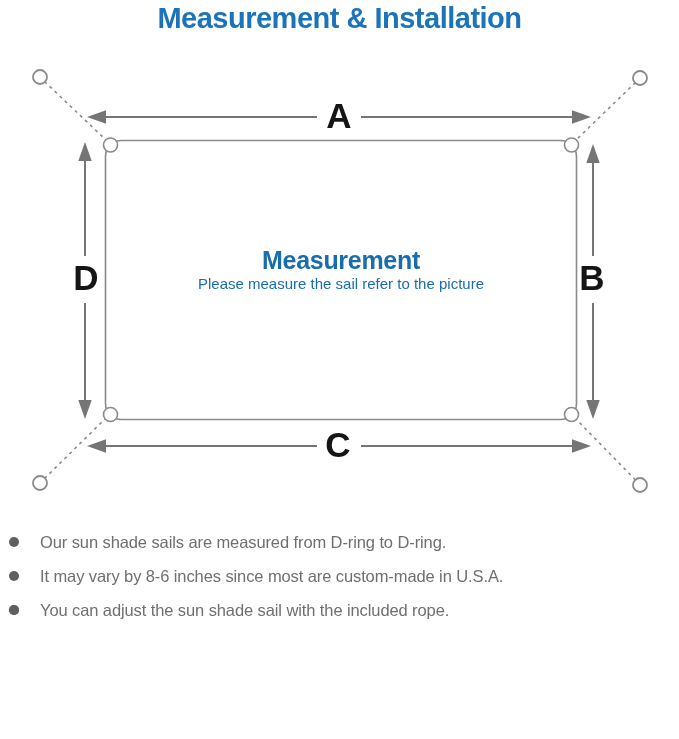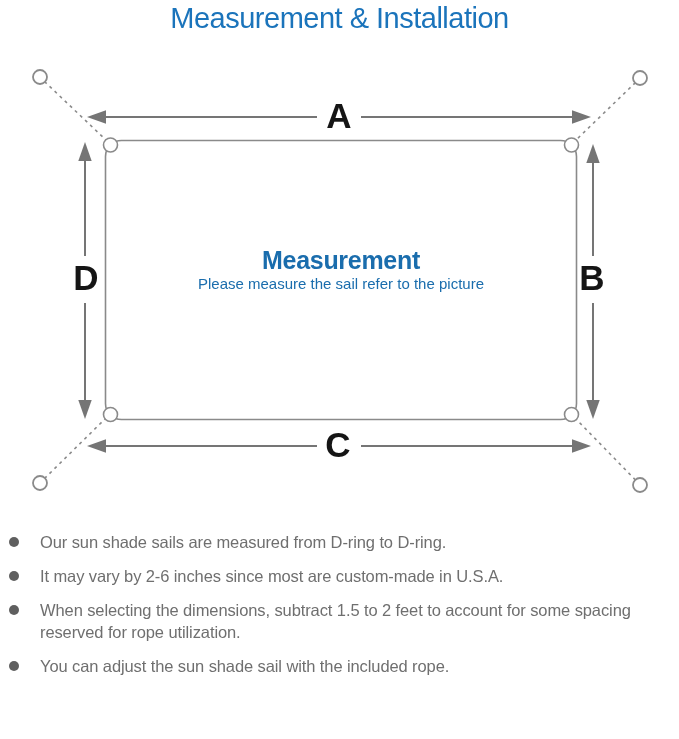--- a/index.html
+++ b/index.html
@@ -14,21 +14,21 @@
     overflow: hidden;
   }
 
   .title {
     position: absolute;
     top: 2px;
     left: 0;
     width: 100%;
     text-align: center;
     font-size: 29px;
-    font-weight: normal;
+    font-weight: bold;
     color: #1b74bb;
     letter-spacing: -0.5px;
   }
 
   .diagram {
     position: absolute;
     top: 55px;
     left: 0;
   }
 
@@ -157,25 +157,24 @@
     <div class="center-sub">Please measure the sail refer to the picture</div>
   </div>
 
   <ul class="notes">
     <li>
       <span class="dot"></span>
       <span>Our sun shade sails are measured from D-ring to D-ring.</span>
     </li>
     <li>
       <span class="dot"></span>
-      <span>It may vary by 2-6 inches since most are custom-made in U.S.A.</span>
+      <span>It may vary by 8-6 inches since most are custom-made in U.S.A.</span>
     </li>
     <li>
       <span class="dot"></span>
-      <span>When selecting the dimensions, subtract 1.5 to 2 feet to account for some spacing reserved for rope utilization.</span>
     </li>
     <li>
       <span class="dot"></span>
       <span>You can adjust the sun shade sail with the included rope.</span>
     </li>
   </ul>
 
 </div>
 
 </body></html>

